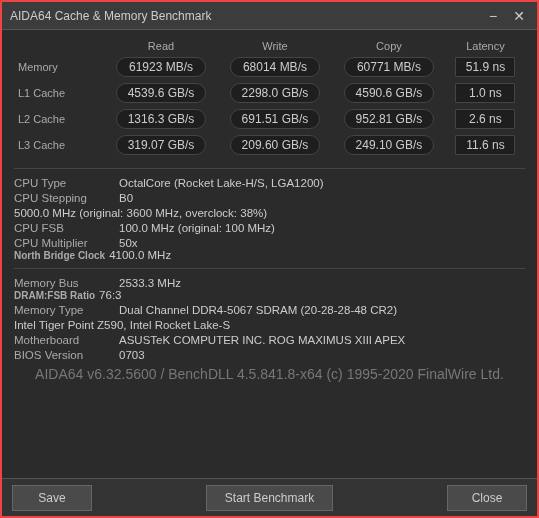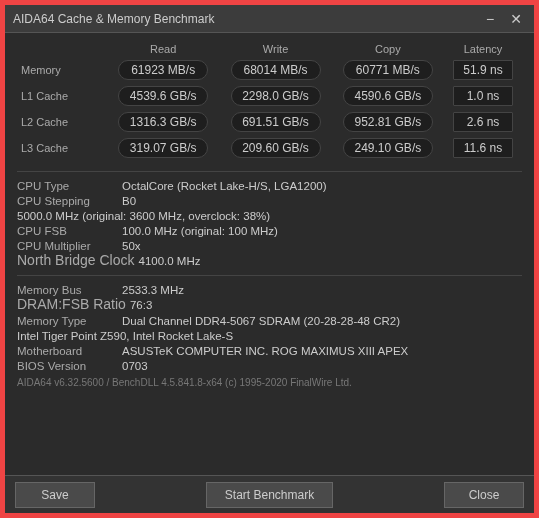--- a/index.html
+++ b/index.html
@@ -11,21 +11,21 @@
       font-size: 12px;
       color: #cccccc;
       display: flex;
       align-items: center;
       justify-content: center;
     }
     .window {
       width: 539px;
       height: 518px;
       background: #2b2b2b;
-      border: 5px solid #ef4444;
+      border: 2px solid #ef4444;
       display: flex;
       flex-direction: column;
     }
     .title-bar {
       background: #3c3c3c;
       height: 28px;
       display: flex;
       align-items: center;
       padding: 0 8px;
       justify-content: space-between;
@@ -144,31 +144,32 @@
     .info-left {
       display: flex;
       flex: 1;
     }
     .info-right {
       display: flex;
       align-items: baseline;
     }
     .info-right-label {
       color: #aaaaaa;
+      font-size: 10px;
+      margin-right: 4px;
+      font-weight: bold;
+    }
+    .info-right-value {
+      color: #cccccc;
+      font-size: 11.5px;
+    }
+    .footer-text {
+      text-align: center;
+      color: #777;
       font-size: 14px;
-      margin-right: 4px;
-    }
-    .info-right-value {
-      color: #cccccc;
-      font-size: 11.5px;
-    }
-    .footer-text {
-      text-align: left;
-      color: #777;
-      font-size: 10px;
       padding: 4px 0 2px 0;
     }
     .bottom-bar {
       height: 38px;
       background: #333;
       border-top: 1px solid #555;
       display: flex;
       align-items: center;
       justify-content: space-between;
       padding: 0 10px;

